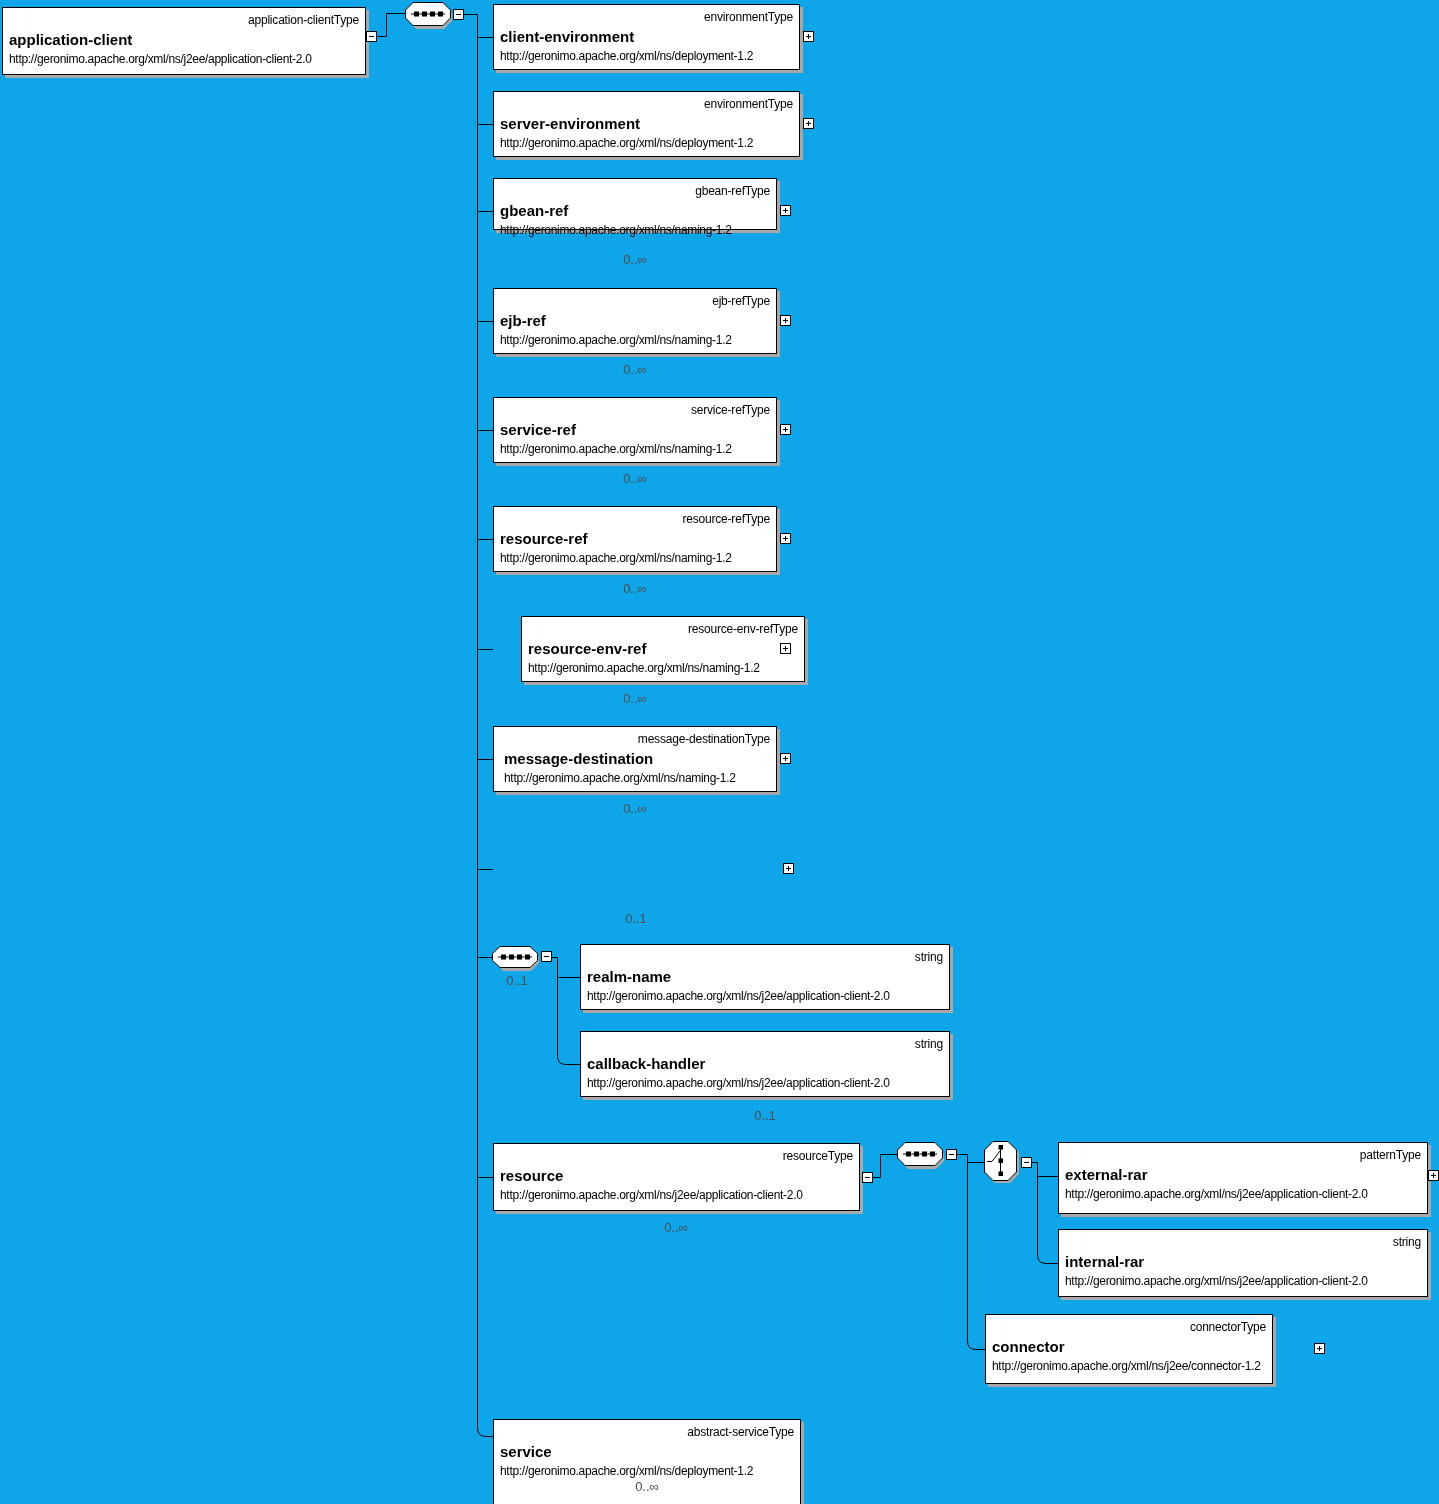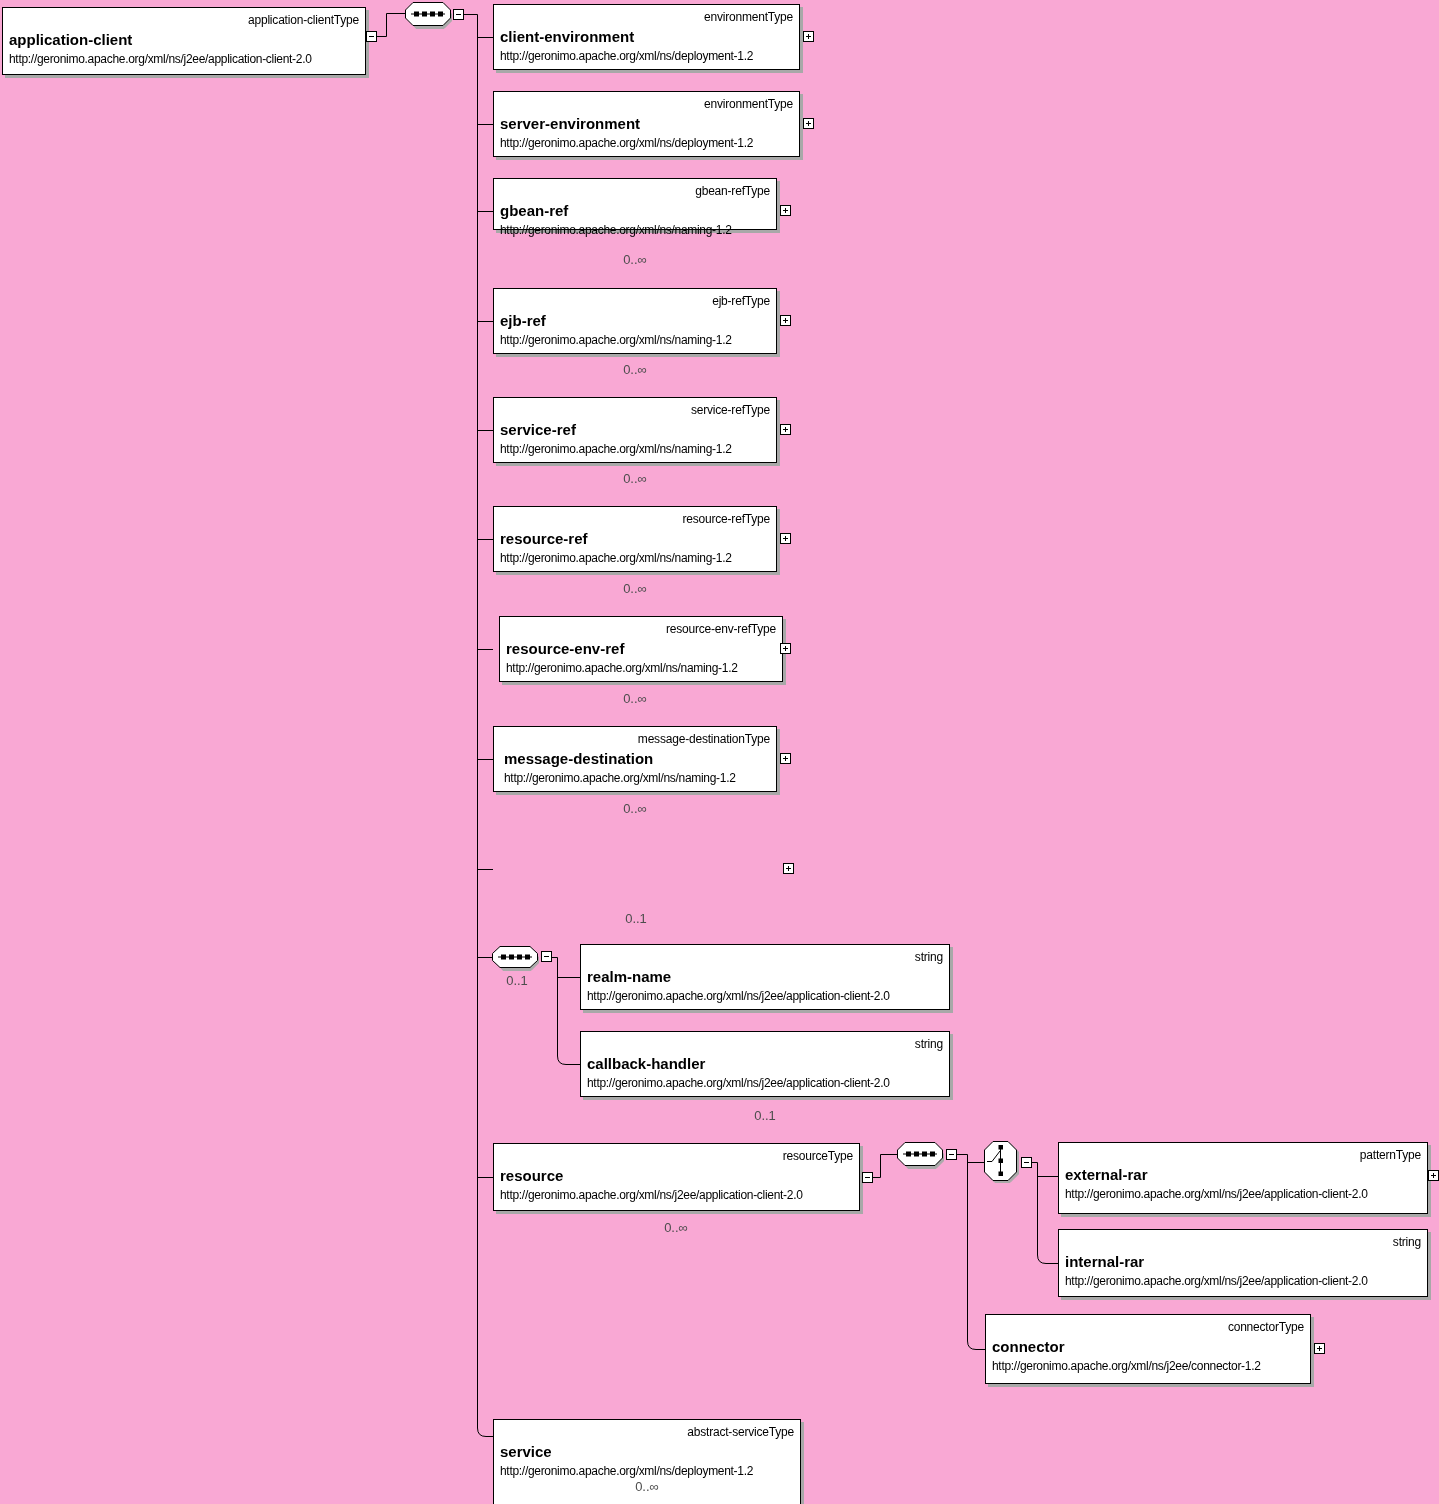--- a/index.html
+++ b/index.html
@@ -1,16 +1,16 @@
 <!DOCTYPE html>
 <html><head>
 <meta charset="utf-8">
 <style>
   html,body{margin:0;padding:0;background:#fff;}
-  #canvas{position:relative;width:1439px;height:1504px;background:#f9a8d4;
+  #canvas{position:relative;width:1439px;height:1504px;background:#0ea5e9;
           font-family:"Liberation Sans", sans-serif;overflow:hidden;}
   .ebox{position:absolute;background:#fff;border:1px solid #000;
         box-shadow:3px 3px 0 #a8a8a8;box-sizing:border-box;padding:3px 6px 0 6px;}
   .etype{text-align:right;font-size:12px;height:18px;line-height:18px;color:#000;
          letter-spacing:-0.2px;white-space:nowrap;}
   .ename{font-weight:bold;font-size:15px;height:21px;line-height:21px;color:#000;
          white-space:nowrap;}
   .ens{font-size:12px;height:18px;line-height:18px;color:#000;
        letter-spacing:-0.3px;white-space:nowrap;}
   .card{position:absolute;font-size:13px;color:#4d4d4d;text-align:center;
@@ -113,21 +113,21 @@
   <div class="card" style="left:600px;top:471px;">0..∞</div>
 
   <div class="ebox" style="left:493px;top:506px;width:284px;height:66px;">
     <div class="etype">resource-refType</div>
     <div class="ename">resource-ref</div>
     <div class="ens">http://geronimo.apache.org/xml/ns/naming-1.2</div>
   </div>
   <span class="expand plus" style="left:780px;top:533px;"></span>
   <div class="card" style="left:600px;top:581px;">0..∞</div>
 
-  <div class="ebox" style="left:499px;top:616px;width:284px;height:66px;">
+  <div class="ebox" style="left:521px;top:616px;width:284px;height:66px;">
     <div class="etype">resource-env-refType</div>
     <div class="ename">resource-env-ref</div>
     <div class="ens">http://geronimo.apache.org/xml/ns/naming-1.2</div>
   </div>
   <span class="expand plus" style="left:780px;top:643px;"></span>
   <div class="card" style="left:600px;top:691px;">0..∞</div>
 
   <div class="ebox" style="left:493px;top:726px;width:284px;height:66px;padding-left:10px;">
     <div class="etype">message-destinationType</div>
     <div class="ename">message-destination</div>
@@ -207,21 +207,21 @@
     <div class="ens">http://geronimo.apache.org/xml/ns/j2ee/application-client-2.0</div>
   </div>
   <span class="expand plus" style="left:1428px;top:1170px;"></span>
 
   <div class="ebox" style="left:1058px;top:1229px;width:370px;height:68px;">
     <div class="etype">string</div>
     <div class="ename">internal-rar</div>
     <div class="ens">http://geronimo.apache.org/xml/ns/j2ee/application-client-2.0</div>
   </div>
 
-  <div class="ebox" style="left:985px;top:1314px;width:326px;height:70px;">
+  <div class="ebox" style="left:985px;top:1314px;width:288px;height:70px;">
     <div class="etype">connectorType</div>
     <div class="ename">connector</div>
     <div class="ens">http://geronimo.apache.org/xml/ns/j2ee/connector-1.2</div>
   </div>
   <span class="expand plus" style="left:1314px;top:1343px;"></span>
 
   <div class="ebox" style="left:493px;top:1402px;width:308px;height:86px;margin-top:17px;">
     <div class="etype">abstract-serviceType</div>
     <div class="ename">service</div>
     <div class="ens">http://geronimo.apache.org/xml/ns/deployment-1.2</div>

